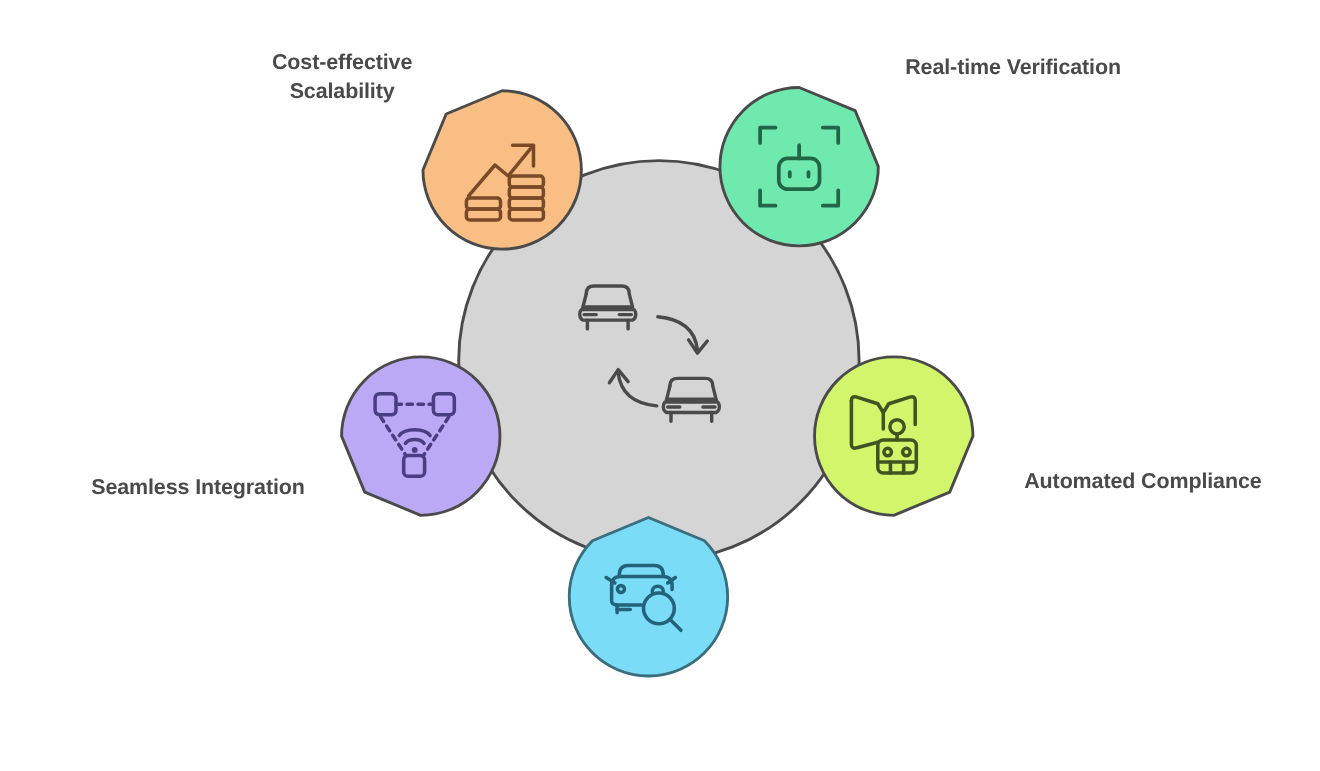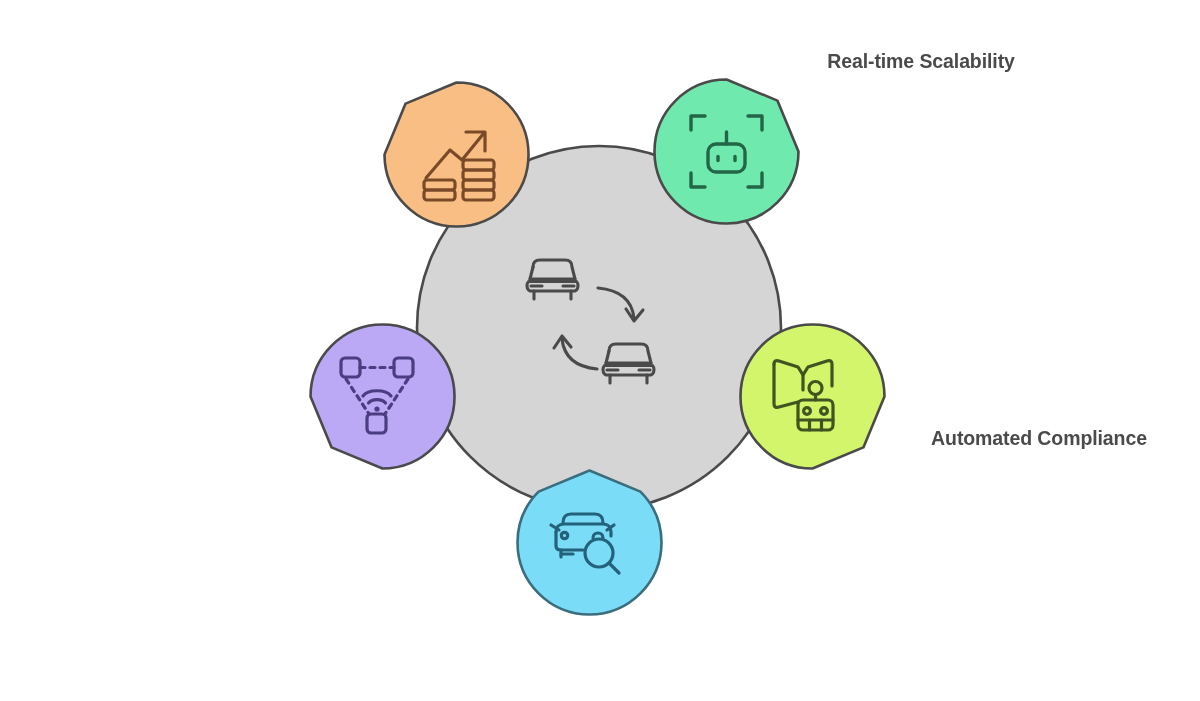--- a/index.html
+++ b/index.html
@@ -175,20 +175,23 @@
         <path d="M5,21 L28,56" stroke-dasharray="5 5"></path>
         <path d="M67,21 L44,56" stroke-dasharray="5 5"></path>
 
         <path d="M22,38 C27,31 45,31 50,38"></path>
         <path d="M27.5,45 C31,40.5 41,40.5 44.5,45"></path>
         <circle cx="36" cy="51" r="2.6" fill="#4b3d82" stroke="none"></circle>
       </g>
     </g>
   </svg>
 
+  <div class="label lbl-cost">Cost-effective
+Scalability</div>
 
-  <div class="label lbl-realtime">Real-time Scalability</div>
+  <div class="label lbl-realtime">Real-time Verification</div>
 
   <div class="label lbl-automated">Automated Compliance</div>
 
 
+  <div class="label lbl-seamless">Seamless Integration</div>
 
 </div>
 
 </body></html>

